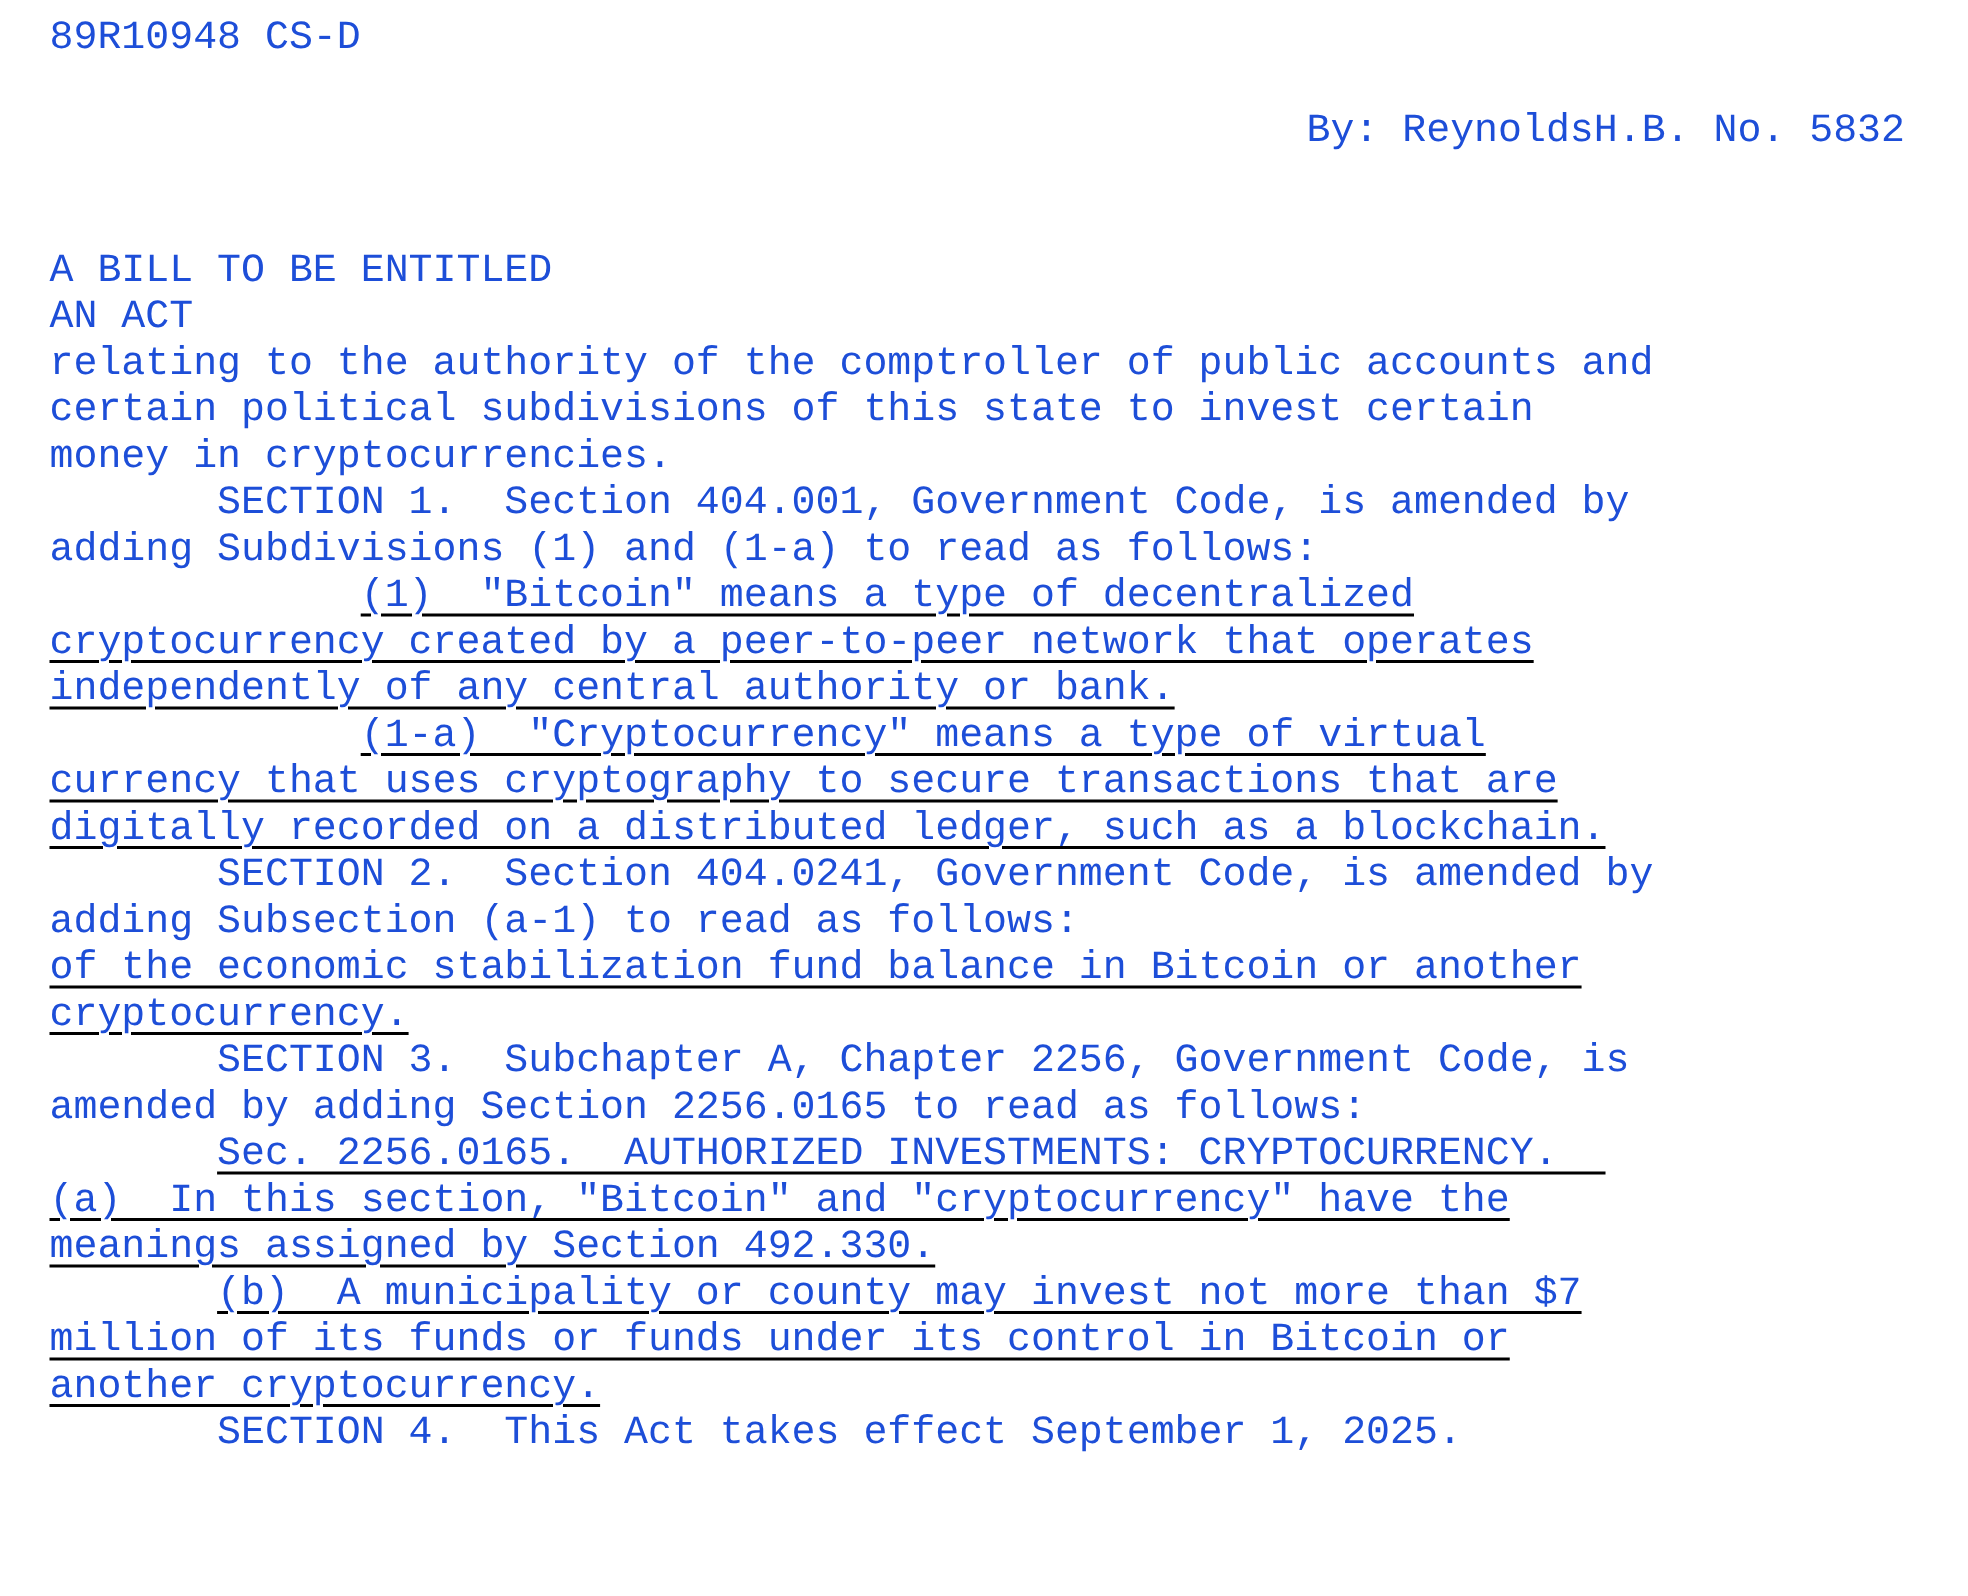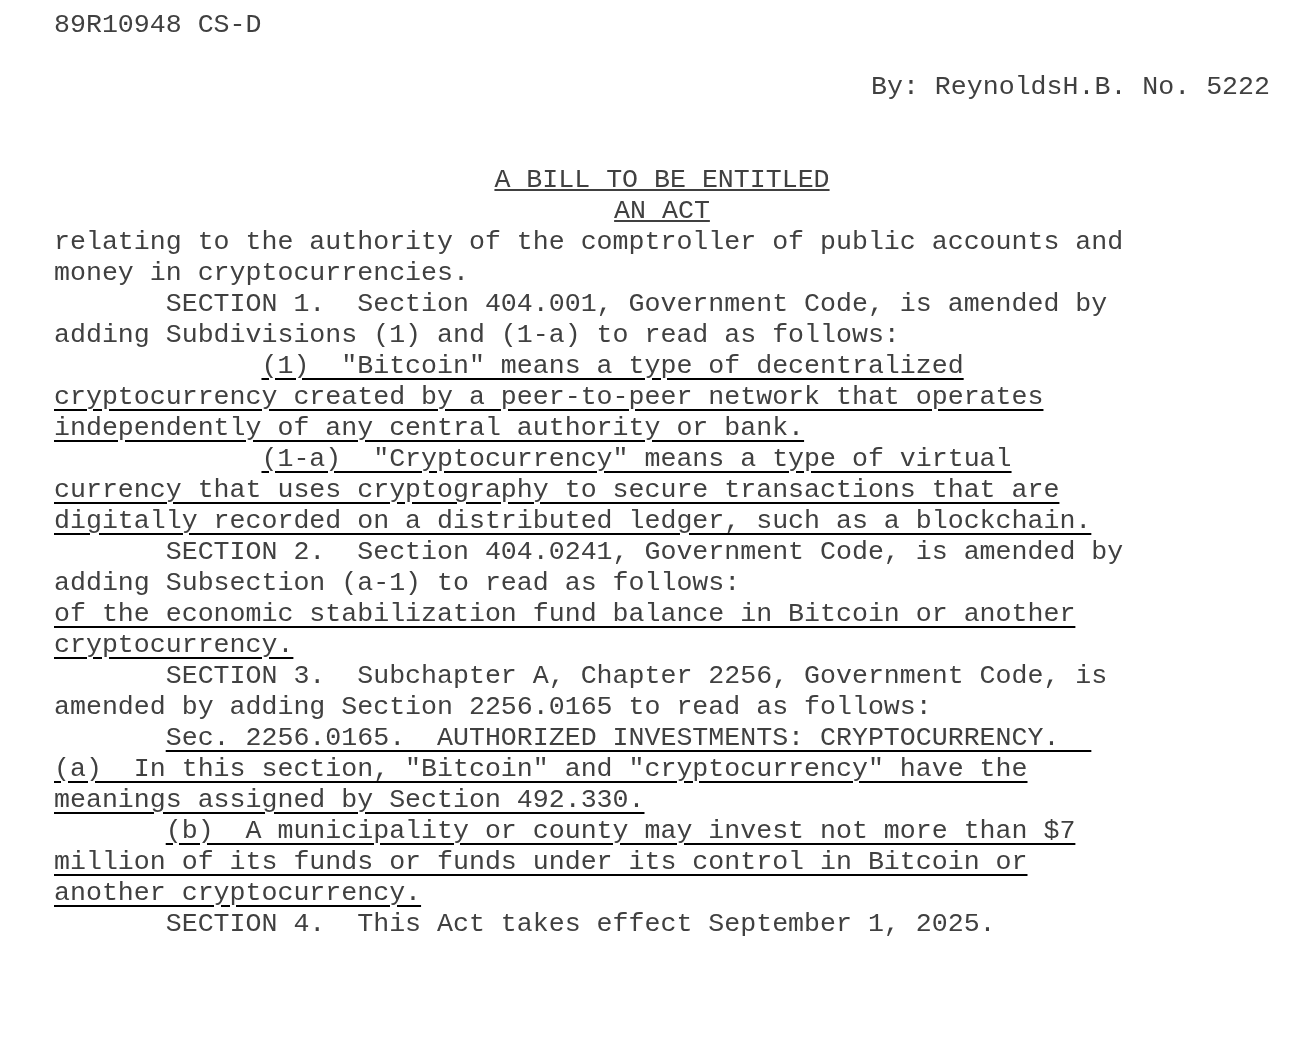--- a/index.html
+++ b/index.html
@@ -1,53 +1,54 @@
 <!DOCTYPE html>
 <html><head>
 <meta charset="utf-8">
 <style>
   html, body { margin: 0; padding: 0; background: #ffffff; }
   .page {
     position: relative;
     width: 1312px;
     height: 1064px;
     box-sizing: border-box;
-    padding: 10px 42px 0 54px;
+    padding: 10px 42px 0 33px;
     background: #ffffff;
-    color: #404040;
+    color: #1d4ed8;
     font-family: "Liberation Mono", "DejaVu Sans Mono", monospace;
     font-size: 26.6px;
     overflow: hidden;
   }
   .line {
     height: 31px;
     line-height: 31px;
     white-space: pre;
   }
-  .line.center { text-align: center; text-decoration: underline; }
+  .line.center { text-align: left; }
   .line.split { display: flex; justify-content: flex-end; }
   .ul {
     text-decoration: underline;
     text-decoration-thickness: 2px;
     text-underline-offset: 5px;
     text-decoration-color: #000000;
   }
 </style>
 </head>
 <body>
 
 <div class="page">
     <div class="line"><span>89R10948 CS-D</span></div>
     <div class="line">&nbsp;</div>
-    <div class="line split"><span><span>By: Reynolds</span></span><span>H.B. No. 5222</span></div>
+    <div class="line split"><span><span>By: Reynolds</span></span><span>H.B. No. 5832</span></div>
     <div class="line">&nbsp;</div>
     <div class="line">&nbsp;</div>
     <div class="line center"><span>A BILL TO BE ENTITLED</span></div>
     <div class="line center"><span>AN ACT</span></div>
     <div class="line"><span>relating to the authority of the comptroller of public accounts and</span></div>
+    <div class="line"><span>certain political subdivisions of this state to invest certain</span></div>
     <div class="line"><span>money in cryptocurrencies.</span></div>
     <div class="line"><span>       SECTION 1.  Section 404.001, Government Code, is amended by</span></div>
     <div class="line"><span>adding Subdivisions (1) and (1-a) to read as follows:</span></div>
     <div class="line"><span>             </span><span class="ul">(1)  "Bitcoin" means a type of decentralized</span></div>
     <div class="line"><span class="ul">cryptocurrency created by a peer-to-peer network that operates</span></div>
     <div class="line"><span class="ul">independently of any central authority or bank.</span></div>
     <div class="line"><span>             </span><span class="ul">(1-a)  "Cryptocurrency" means a type of virtual</span></div>
     <div class="line"><span class="ul">currency that uses cryptography to secure transactions that are</span></div>
     <div class="line"><span class="ul">digitally recorded on a distributed ledger, such as a blockchain.</span></div>
     <div class="line"><span>       SECTION 2.  Section 404.0241, Government Code, is amended by</span></div>

